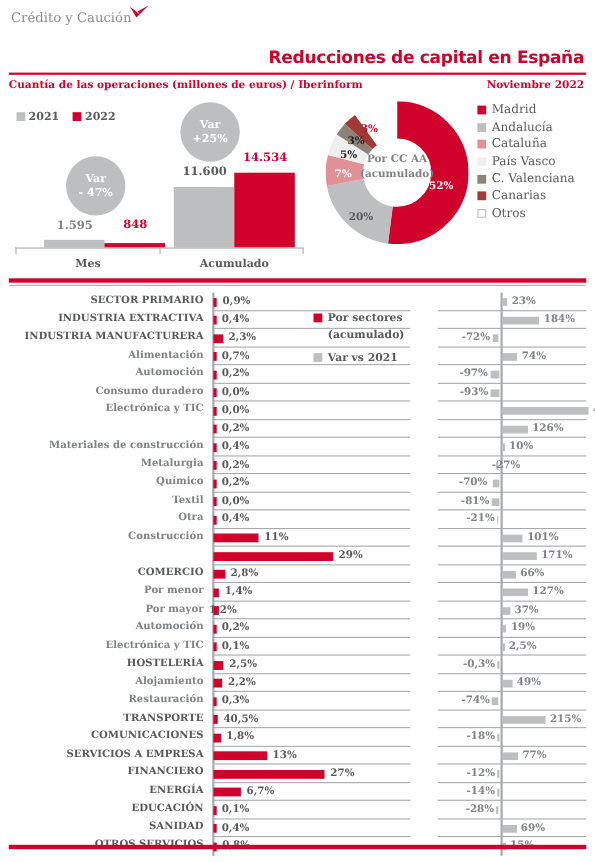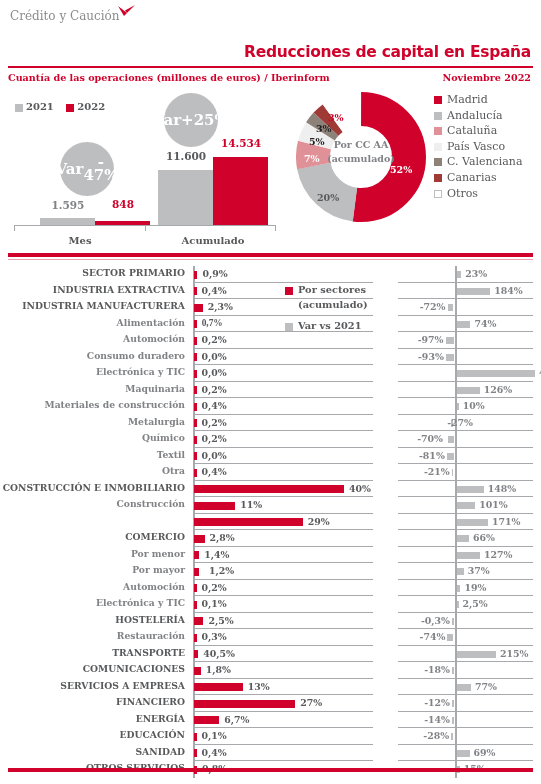--- a/index.html
+++ b/index.html
@@ -23,22 +23,22 @@
   
   #barchart{position:absolute;left:0;top:88px;width:290px;height:152px;}
   .legend-sw{display:inline-block;width:8px;height:8px;vertical-align:middle;margin-right:3px;}
   #bc-legend{position:absolute;left:15px;top:13px;font-family:"DejaVu Serif",serif;font-weight:bold;font-size:10px;color:#58595b;}
   #bc-legend span.lbl{margin-right:9px;}
   .bc-bar{position:absolute;bottom:0;}
   .bc-val{position:absolute;font-family:"DejaVu Serif",serif;font-weight:bold;font-size:10.5px;text-align:center;}
   .bc-axisline{position:absolute;background:#a7a9ac;}
   .bc-cat{position:absolute;font-family:"DejaVu Serif",serif;font-weight:bold;font-size:10px;color:#58595b;text-align:center;}
   .varbubble{position:absolute;border-radius:50%;background:#bcbec0;color:#ffffff;
-    font-family:"DejaVu Serif",serif;font-weight:bold;font-size:15px;text-align:center;
-    display:flex;flex-direction:row;align-items:center;justify-content:center;line-height:13px;}
+    font-family:"DejaVu Serif",serif;font-weight:bold;font-size:10px;text-align:center;
+    display:flex;flex-direction:column;align-items:center;justify-content:center;line-height:13px;}
 
   
   #donut-wrap{position:absolute;left:296px;top:92px;width:130px;height:130px;}
   #donut-center{position:absolute;left:30px;top:46px;width:70px;text-align:center;
     font-family:"DejaVu Serif",serif;font-weight:bold;font-size:9.5px;color:#808285;line-height:14px;}
   .slice-lbl{position:absolute;font-family:"DejaVu Serif",serif;font-weight:bold;font-size:9.5px;}
   #donut-legend{position:absolute;left:434px;top:92px;font-family:"DejaVu Serif",serif;font-weight:normal;font-size:11px;color:#58595b;}
   #donut-legend .lrow{height:15.6px;line-height:15.6px;white-space:nowrap;}
   #donut-legend .sw{display:inline-block;width:8px;height:8px;vertical-align:middle;margin-right:5px;}
 
@@ -183,21 +183,21 @@
       <div class="axisR"></div>
       <div class="ruleR"></div>
       <div class="barG" style="left: 447.562px; width: 5.9px;"></div>
       <div class="valG" style="left: 415.562px; width: 30px; text-align: right;">-72%</div>
     </div>
     <div class="trow">
       <div class="rlabel" style="right: 356px;">Alimentación</div>
       <div class="axisL"></div>
       <div class="ruleL"></div>
       <div class="barR" style="width: 2.6px;"></div>
-      <div class="valR" style="left: 201.625px; font-family: Liberation Serif, serif;">0,7%</div>
+      <div class="valR" style="left: 201.625px;">0,7%</div>
       <div class="axisR"></div>
       <div class="ruleR"></div>
       <div class="barG" style="left: 457px; width: 13.4px;"></div>
       <div class="valG" style="left: 474.392px;">74%</div>
     </div>
     <div class="trow">
       <div class="rlabel" style="right: 356px;">Automoción</div>
       <div class="axisL"></div>
       <div class="ruleL"></div>
       <div class="barR" style="width: 2.5px;"></div>
@@ -223,21 +223,20 @@
       <div class="axisL"></div>
       <div class="ruleL"></div>
       <div class="barR" style="width: 2.5px;"></div>
       <div class="valR" style="left: 201.5px;">0,0%</div>
       <div class="axisR"></div>
       <div class="ruleR"></div>
       <div class="barG" style="left: 457px; width: 78px;"></div>
       <div class="valG" style="left: 539px;">431%</div>
     </div>
     <div class="trow">
-      <div class="rlabel" style="right: 356px;">Maquinaria</div>
       <div class="axisL"></div>
       <div class="ruleL"></div>
       <div class="barR" style="width: 2.5px;"></div>
       <div class="valR" style="left: 201.5px;">0,2%</div>
       <div class="axisR"></div>
       <div class="ruleR"></div>
       <div class="barG" style="left: 457px; width: 22.8px;"></div>
       <div class="valG" style="left: 483.803px;">126%</div>
     </div>
     <div class="trow">
@@ -289,31 +288,20 @@
       <div class="axisL"></div>
       <div class="ruleL"></div>
       <div class="barR" style="width: 2.5px;"></div>
       <div class="valR" style="left: 201.5px;">0,4%</div>
       <div class="axisR"></div>
       <div class="ruleR"></div>
       <div class="barG" style="left: 451.768px; width: 1.7px;"></div>
       <div class="valG" style="left: 419.768px; width: 30px; text-align: right;">-21%</div>
     </div>
     <div class="trow">
-      <div class="rlabel major" style="right: 356px;">CONSTRUCCIÓN E INMOBILIARIO</div>
-      <div class="axisL"></div>
-      <div class="ruleL"></div>
-      <div class="barR" style="width: 150px;"></div>
-      <div class="valR" style="left: 349px;">40%</div>
-      <div class="axisR"></div>
-      <div class="ruleR"></div>
-      <div class="barG" style="left: 457px; width: 26.8px;"></div>
-      <div class="valG" style="left: 487.784px;">148%</div>
-    </div>
-    <div class="trow">
       <div class="rlabel" style="right: 356px;">Construcción</div>
       <div class="axisL"></div>
       <div class="ruleL"></div>
       <div class="barR" style="width: 41.3px;"></div>
       <div class="valR" style="left: 240.25px;">11%</div>
       <div class="axisR"></div>
       <div class="ruleR"></div>
       <div class="barG" style="left: 457px; width: 18.3px;"></div>
       <div class="valG" style="left: 479.278px;">101%</div>
     </div>
@@ -347,21 +335,21 @@
       <div class="axisR"></div>
       <div class="ruleR"></div>
       <div class="barG" style="left: 457px; width: 23px;"></div>
       <div class="valG" style="left: 483.984px;">127%</div>
     </div>
     <div class="trow">
       <div class="rlabel" style="right: 356px;">Por mayor</div>
       <div class="axisL"></div>
       <div class="ruleL"></div>
       <div class="barR" style="width: 4.5px;"></div>
-      <div class="valR" style="left: 209px; text-align: right;">1,2%</div>
+      <div class="valR" style="left: 190px; text-align: right;">1,2%</div>
       <div class="axisR"></div>
       <div class="ruleR"></div>
       <div class="barG" style="left: 457px; width: 6.7px;"></div>
       <div class="valG" style="left: 467.696px;">37%</div>
     </div>
     <div class="trow">
       <div class="rlabel" style="right: 356px;">Automoción</div>
       <div class="axisL"></div>
       <div class="ruleL"></div>
       <div class="barR" style="width: 2.5px;"></div>
@@ -385,20 +373,31 @@
     <div class="trow">
       <div class="rlabel major" style="right: 356px;">HOSTELERÍA</div>
       <div class="axisL"></div>
       <div class="ruleL"></div>
       <div class="barR" style="width: 9.4px;"></div>
       <div class="valR" style="left: 208.375px;">2,5%</div>
       <div class="axisR"></div>
       <div class="ruleR"></div>
       <div class="barG" style="left: 452px; width: 1.5px;"></div>
       <div class="valG" style="left: 420px; width: 30px; text-align: right;">-0,3%</div>
+    </div>
+    <div class="trow">
+      <div class="rlabel" style="right: 356px;">Alojamiento</div>
+      <div class="axisL"></div>
+      <div class="ruleL"></div>
+      <div class="barR" style="width: 8.3px;"></div>
+      <div class="valR" style="left: 207.25px;">2,2%</div>
+      <div class="axisR"></div>
+      <div class="ruleR"></div>
+      <div class="barG" style="left: 457px; width: 8.9px;"></div>
+      <div class="valG" style="left: 469.868px;">49%</div>
     </div>
     <div class="trow">
       <div class="rlabel" style="right: 356px;">Restauración</div>
       <div class="axisL"></div>
       <div class="ruleL"></div>
       <div class="barR" style="width: 2.5px;"></div>
       <div class="valR" style="left: 201.5px;">0,3%</div>
       <div class="axisR"></div>
       <div class="ruleR"></div>
       <div class="barG" style="left: 447.397px; width: 6.1px;"></div>

